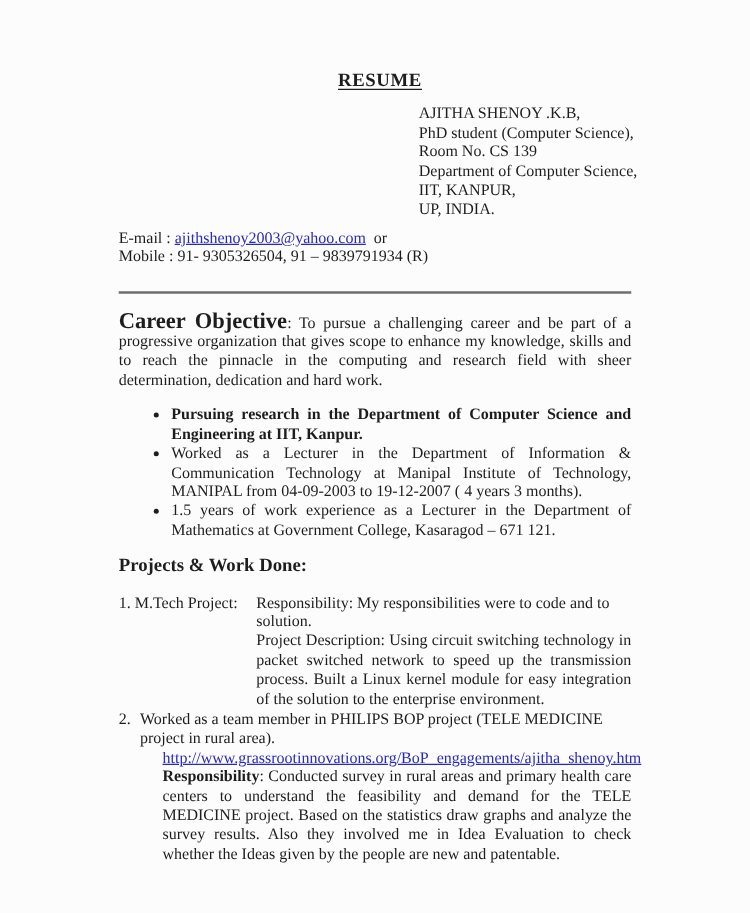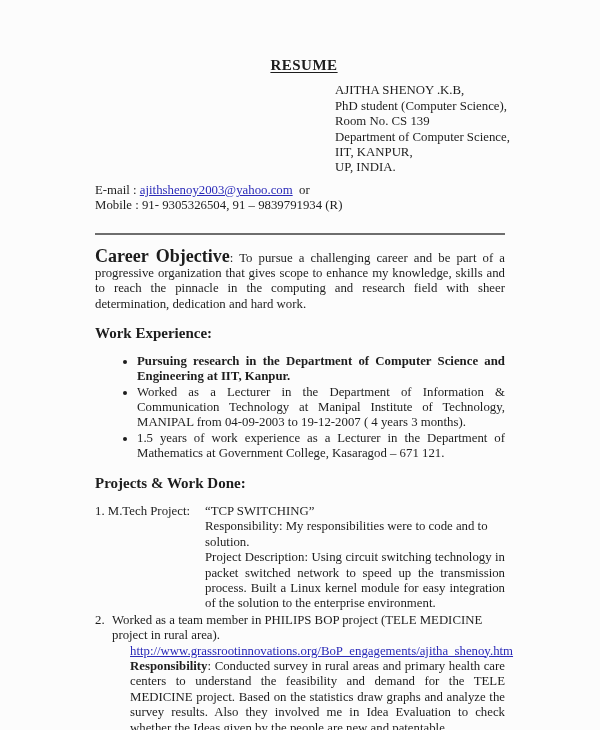--- a/index.html
+++ b/index.html
@@ -106,34 +106,32 @@
     <div>UP, INDIA.</div>
   </div>
 
   <div class="contact-block">
     <div class="contact-line1"><span>E-mail : </span><span class="link">ajithshenoy2003@yahoo.com</span><span style="white-space:pre">  or</span></div>
     <div class="contact-line3">Mobile : 91- 9305326504,  91 – 9839791934 (R)</div>
   </div>
 
   <p class="objective just"><span class="b">Career Objective</span><span>: To pursue a challenging career and be part of a progressive organization that gives scope to enhance my knowledge, skills and to reach the pinnacle in the computing and research field with sheer determination, dedication and hard work.</span></p>
 
-  <div class="section-heading">Work Experience:</div>
 
   <ul class="we-list">
     <li class="just b">Pursuing research in the Department of Computer Science and Engineering at IIT, Kanpur.</li>
     <li class="just">Worked as a Lecturer in the Department of Information &amp; Communication Technology at Manipal Institute of Technology, MANIPAL from 04-09-2003 to 19-12-2007 ( 4 years 3 months).</li>
     <li class="just">1.5 years of work experience as a Lecturer in the Department of Mathematics at Government College, Kasaragod – 671 121.</li>
   </ul>
 
   <div class="section-heading">Projects &amp; Work Done:</div>
 
   <div class="proj1">
     <div class="proj1-label">1. M.Tech Project:</div>
     <div class="proj1-desc">
-      <div>“TCP SWITCHING”</div>
       <div>Responsibility: My responsibilities were to code and to solution.</div>
       <div class="just">Project Description: Using circuit switching technology in packet switched network to speed up the transmission process. Built a Linux kernel module for easy integration of the solution to the enterprise environment.</div>
     </div>
   </div>
 
   <div class="proj2">
     <div class="proj2-head">
       <div class="proj2-num">2.</div>
       <div class="proj2-intro">Worked as a team member in PHILIPS BOP project (TELE MEDICINE project in rural area).</div>
     </div>

